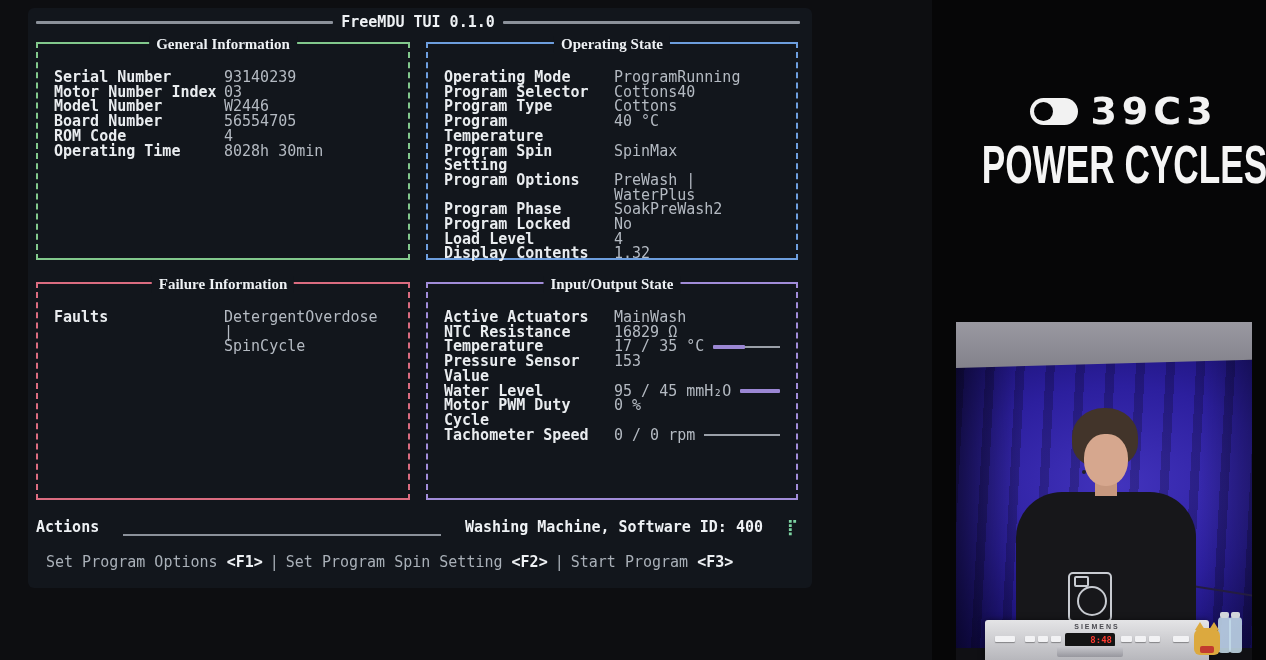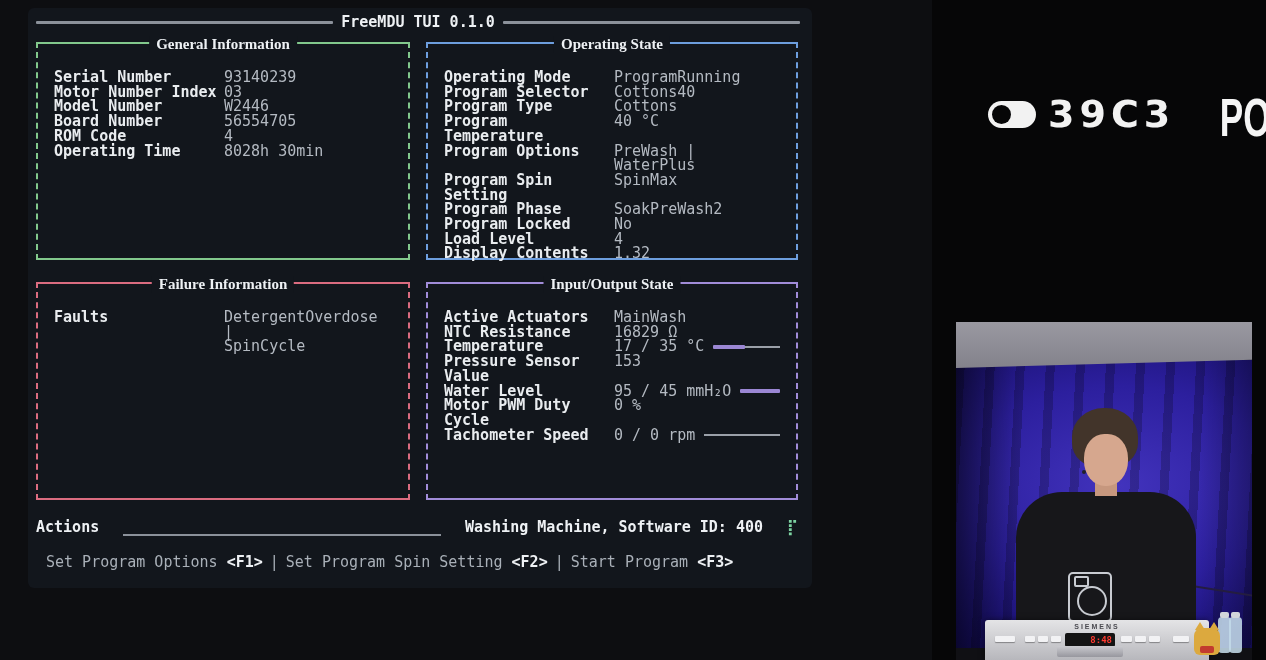--- a/index.html
+++ b/index.html
@@ -36,21 +36,21 @@
   .status-left,.status-right { font-weight:bold; color:#eef1f4; white-space:nowrap; }
   .rule2 { flex:1; height:2px; background:#8b919a; }
   .spinner { color:#7dd3a2; font-weight:bold; }
 
   .hotkeys { position:absolute; left:18px; top:545px; color:#a9b0b8; white-space:nowrap; }
   .hk-key { font-weight:bold; color:#eef1f4; }
   .hk-sep { margin:0 7px; }
 
   
   .branding { position:absolute; left:988px; top:92px; width:272px;
-              display:flex; flex-direction:row; align-items:center; gap:9px; }
+              display:flex; flex-direction:column; align-items:center; gap:9px; }
   .logo-row { display:flex; align-items:center; gap:12px; }
   .toggle-icon { width:48px; height:27px; background:#f2f2f2; border-radius:14px; position:relative; }
   .toggle-icon::after { content:''; position:absolute; left:4px; top:4px; width:19px; height:19px;
                         background:#060607; border-radius:50%; }
   .event-name { font-family:"DejaVu Sans",sans-serif; font-weight:900; font-size:38px;
                 color:#f2f2f2; letter-spacing:5px; line-height:1; }
   .tagline { font-family:"Liberation Sans",sans-serif; font-weight:bold; font-size:44px;
              color:#f5f5f5; line-height:1; transform:scale(0.8,1.2); transform-origin:center top;
              white-space:nowrap; letter-spacing:0; }
 
@@ -165,26 +165,26 @@
         </div>
       <div class="prow">
           <span class="lbl">Program Type</span>
           <span class="val">Cottons</span>
         </div>
       <div class="prow">
           <span class="lbl">Program Temperature</span>
           <span class="val">40 °C</span>
         </div>
       <div class="prow">
+          <span class="lbl">Program Spin Setting</span>
+          <span class="val">SpinMax</span>
+        </div>
+      <div class="prow">
           <span class="lbl">Program Options</span>
           <span class="val">PreWash | WaterPlus</span>
-        </div>
-      <div class="prow">
-          <span class="lbl">Program Spin Setting</span>
-          <span class="val">SpinMax</span>
         </div>
       <div class="prow">
           <span class="lbl">Program Phase</span>
           <span class="val">SoakPreWash2</span>
         </div>
       <div class="prow">
           <span class="lbl">Program Locked</span>
           <span class="val">No</span>
         </div>
       <div class="prow">

